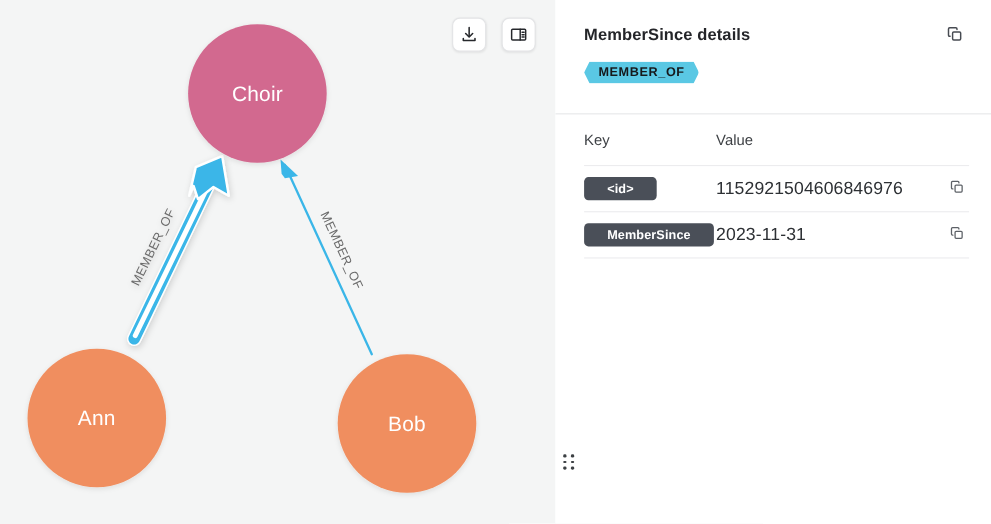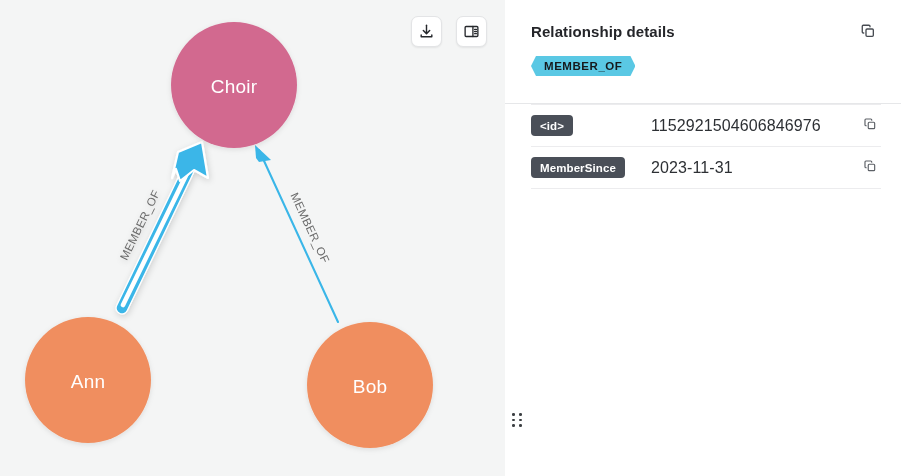--- a/index.html
+++ b/index.html
@@ -101,21 +101,21 @@
   }
   .row-sep { height:1px; background:#ececee; margin:0 20px 0 26px; }
 
   .prop-row {
     display:flex; align-items:center; height:41px;
     padding:0 20px 0 26px; position:relative;
   }
   .col-key { width:120px; display:flex; align-items:center; }
   .key-badge {
     display:inline-flex; align-items:center; height:21px;
-    padding:0 9px; border-radius:4px; background:#4a4f58;
+    padding:0 21px; border-radius:4px; background:#4a4f58;
     color:#ffffff; font-size:11.5px; font-weight:700;
     letter-spacing:.1px; white-space:nowrap;
   }
   .col-value {
     flex:1; font-size:16px; color:#2d3034;
     white-space:nowrap; overflow:hidden; text-overflow:ellipsis;
     letter-spacing:.1px;
   }
   .row-copy {
     width:22px; height:22px; flex:0 0 22px; display:flex;
@@ -202,39 +202,43 @@
       <i style="left:7px;top:0"></i>
     <i style="left:0;top:5.5px"></i>
       <i style="left:7px;top:5.5px"></i>
     <i style="left:0;top:11px"></i>
       <i style="left:7px;top:11px"></i>
   </div>
 
   <div id="details-panel">
 
     <div id="panel-header">
-      <div id="panel-title">Relationship details</div>
+      <div id="panel-title">MemberSince details</div>
 
       <button id="panel-copy-btn">
         <span>
           <svg width="16" height="16" viewBox="0 0 24 24" fill="none" stroke="#474b52" stroke-width="2" stroke-linecap="round" stroke-linejoin="round">
             <rect x="9" y="9" width="11" height="11" rx="1.6"></rect>
             <path d="M15 5.6V5a1.6 1.6 0 0 0-1.6-1.6H5A1.6 1.6 0 0 0 3.4 5v8.4A1.6 1.6 0 0 0 5 15h.6"></path>
           </svg>
         </span>
       </button>
 
       <div id="rel-chip-row">
         <span class="rel-chip">MEMBER_OF</span>
       </div>
     </div>
 
     <div id="panel-divider"></div>
 
     <div class="prop-table">
+      <div class="prop-head">
+        <span class="col-key">Key</span>
+        <span>Value</span>
+      </div>
       <div class="row-sep"></div>
 
       <div class="prop-row">
         <span class="col-key">
           <span class="key-badge">&lt;id&gt;</span>
         </span>
         <span class="col-value">1152921504606846976</span>
         <button class="row-copy">
           <span>
             <svg width="14" height="14" viewBox="0 0 24 24" fill="none" stroke="#5d6167" stroke-width="2" stroke-linecap="round" stroke-linejoin="round">

